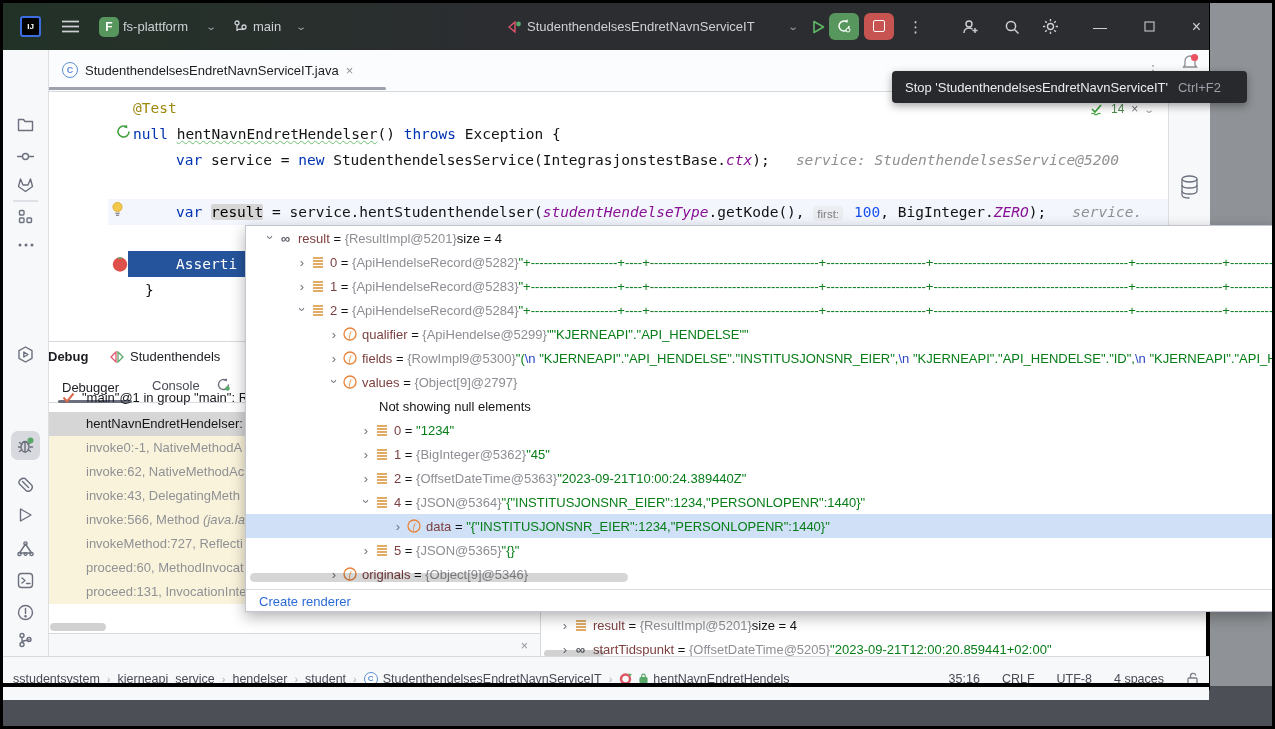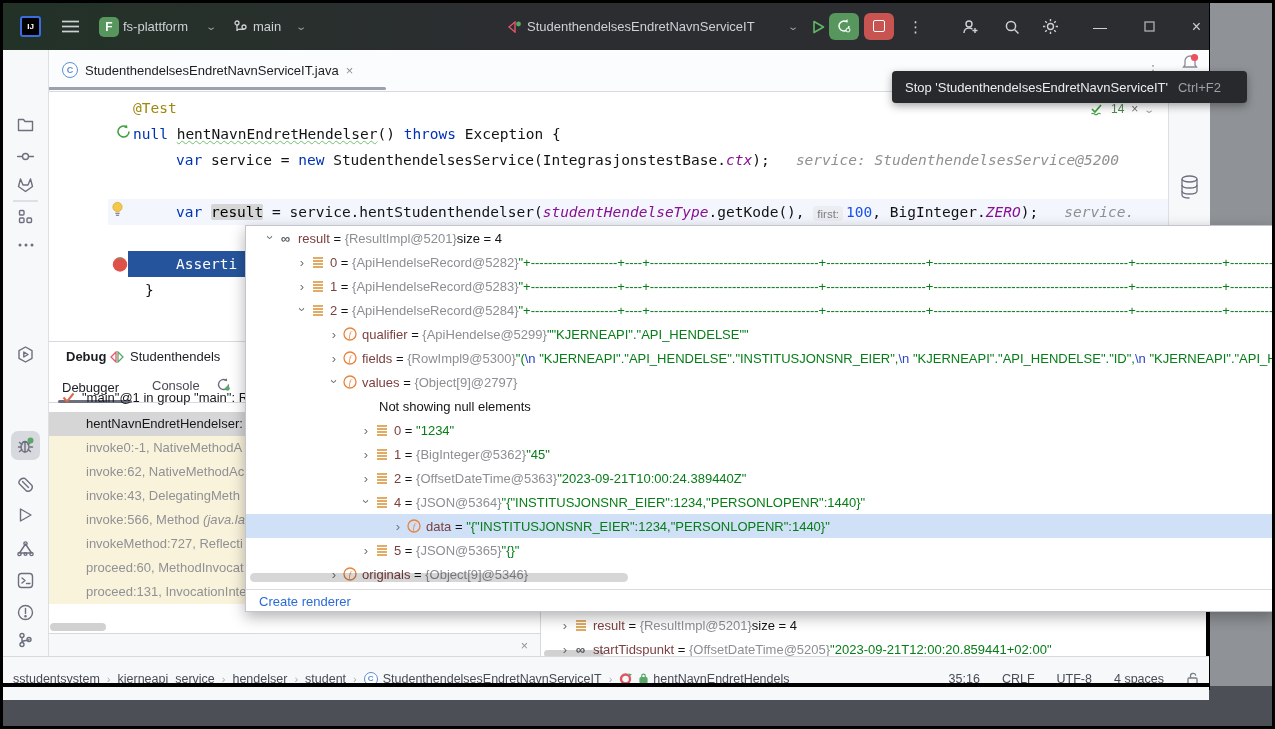--- a/index.html
+++ b/index.html
@@ -43,21 +43,21 @@
     font-family:"DejaVu Sans Mono","Liberation Mono",monospace;font-size:14.5px;z-index:6;}
   .tk-kw{color:#0033B3;}
   .tk-pln{color:#121314;}
   .tk-ann{color:#9E880D;text-align:center;}
   .tk-fld{color:#871094;font-style:italic;}
   .tk-num{color:#1750EB;}
   .tk-dbg{color:#8f9092;font-style:italic;}
   .tk-typo{color:#121314;text-decoration:underline;text-decoration-style:wavy;text-decoration-color:#6fbf73;text-decoration-thickness:1px;}
   .tk-seltok{background:#d6d6d6;border-radius:2px;}
   .tk-exec{color:#ffffff;}
-  .tk-inlay{font-family:"Liberation Sans",sans-serif;font-size:11.5px;background:#ebedf0;color:#7b7e85;border-radius:4px;padding:1.5px 4px;margin-right:3px;}
+  .tk-inlay{font-family:"Liberation Sans",sans-serif;font-size:11.5px;background:#ebedf0;color:#7b7e85;border-radius:4px;padding:1.5px 4px;margin-right:11px;}
   #exec-band{left:128px;top:251px;width:1040px;height:26px;background:#26549C;z-index:5;}
   #hl-band{left:108px;top:199px;width:1060px;height:26px;background:#f3f6fc;z-index:4;}
   
   #inspections{left:1090px;top:99px;height:20px;display:flex;align-items:center;gap:7px;z-index:10;font-size:12px;color:#6a6d75;}
   
   #tooltip{left:892px;top:71px;width:355px;height:32px;background:#27292d;border-radius:4px;z-index:60;
     display:flex;align-items:center;gap:10px;padding:0 13px;box-sizing:border-box;
     box-shadow:0 3px 8px rgba(0,0,0,.35);font-size:13px;color:#ebecf0;white-space:nowrap;}
   #tooltip .shortcut{color:#9da0a8;}
   
@@ -386,21 +386,21 @@
           <path d="M2 10v6c0 1.7 3.4 3 7.5 3s7.5-1.3 7.5-3v-6"></path>
           <path d="M2 16v4c0 1.7 3.4 3 7.5 3"></path>
         </g>
       </svg>
   </div>
   <div class="abs" style="left:12px;top:198px;font-size:21px;color:#84878e;font-style:italic;font-family:'DejaVu Serif',serif;">m</div>
 </div>
 
 <div class="abs" id="debugpanel">
   <div id="dbg-hdr">
-    <span class="abs" style="left:18px;top:7px;font-weight:bold;">Debug</span>
+    <span class="abs" style="left:0;top:7px;font-weight:bold;">Debug</span>
     <span class="abs" style="left:62px;top:7px;display:flex;gap:6px;align-items:center;">
       <svg width="14" height="12" viewBox="0 0 14 12">
           <path d="M6 1 L1 6 L6 11z" fill="none" stroke="#e0566b" stroke-width="1.3"></path>
           <path d="M8 1 L13 6 L8 11z" fill="none" stroke="#59a869" stroke-width="1.3"></path>
         </svg>
       <span>Studenthendels</span>
     </span>
   </div>
   <div id="dbg-tabs">
     <span class="abs" style="left:14px;top:8px;color:#1c1d22;">Debugger</span>

